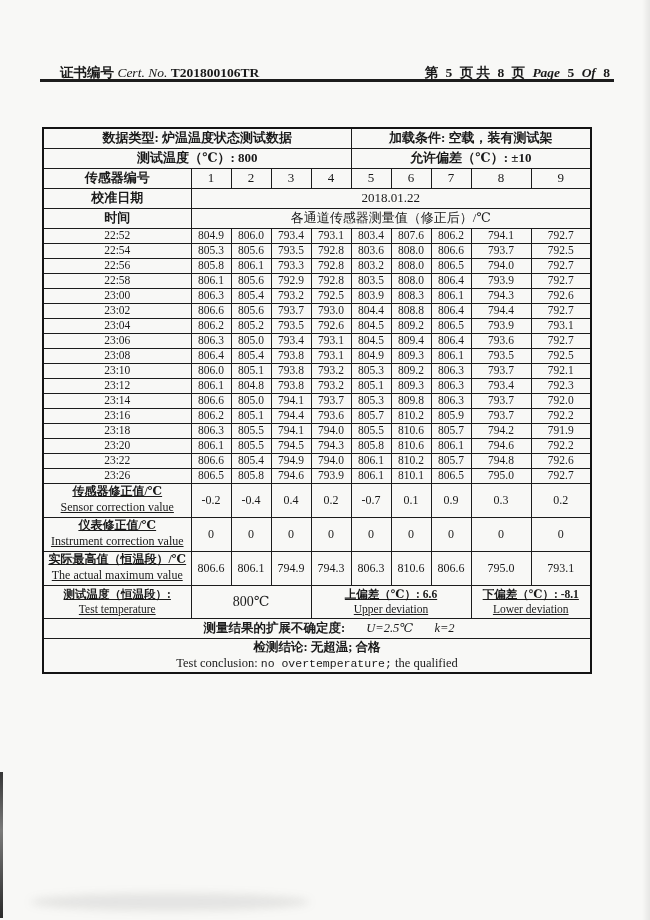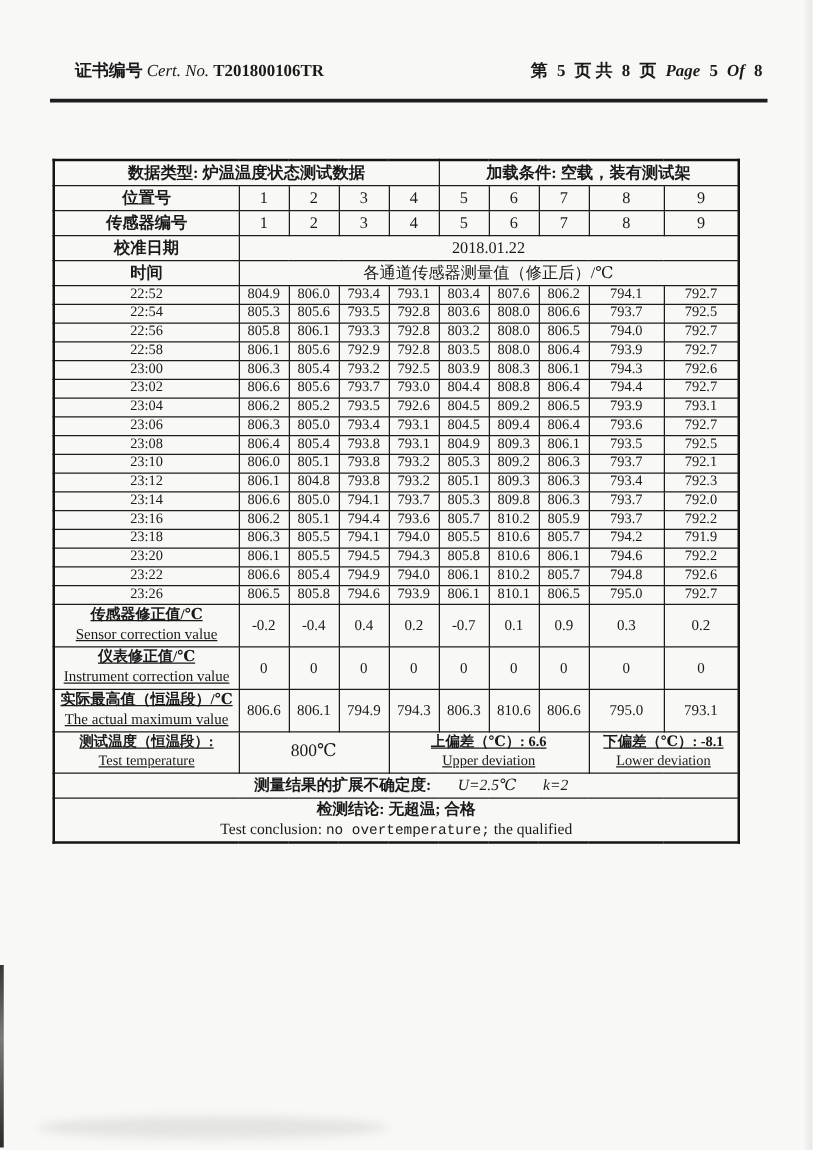--- a/index.html
+++ b/index.html
@@ -10,21 +10,21 @@
     color:#1a1a1a;
   }
   
   .edge-right{position:absolute;top:0;right:0;width:8px;height:920px;
     background:linear-gradient(to right,rgba(0,0,0,0),rgba(0,0,0,0.07));}
   .edge-left-mark{position:absolute;left:0;top:772px;width:3px;height:146px;
     background:linear-gradient(to bottom,rgba(20,20,20,.85),rgba(20,20,20,.55) 40%,rgba(20,20,20,.9));}
   .smudge{position:absolute;left:30px;top:893px;width:280px;height:18px;border-radius:50%;
     background:rgba(90,90,90,0.12);filter:blur(4px);}
   
-  .hdr{position:absolute;top:48px;left:60px;right:40px;display:flex;justify-content:space-between;
+  .hdr{position:absolute;top:64px;left:60px;right:40px;display:flex;justify-content:space-between;
     font-size:13.5px;}
   .zh-b{font-weight:bold;}
   .it{font-style:italic;}
   .b{font-weight:bold;}
   .hdr-right span{margin-left:4px;}
   .rule{position:absolute;top:79px;left:40px;width:574px;height:3px;background:#1d1d1d;}
   
   .tblwrap{position:absolute;left:42px;top:127px;}
   table{border-collapse:collapse;table-layout:fixed;width:548px;}
   td{border:1.5px solid #1c1c1c;text-align:center;vertical-align:middle;padding:0;
@@ -88,32 +88,24 @@
         <col style="width:40px">
         <col style="width:40px">
     <col style="width:60px">
         <col style="width:60px">
   </colgroup>
   <tbody>
     <tr class="hrow">
       <td colspan="5">数据类型: 炉温温度状态测试数据</td>
       <td colspan="5">加载条件: 空载，装有测试架</td>
     </tr>
-    <tr class="nrow">
-      <td>位置号</td>
-    <td>1</td>
-          <td>2</td>
-          <td>3</td>
-          <td>4</td>
-          <td>5</td>
-          <td>6</td>
-          <td>7</td>
-          <td>8</td>
-          <td>9</td>
-        </tr>
+    <tr class="hrow">
+      <td colspan="5">测试温度（℃）: 800</td>
+      <td colspan="5">允许偏差（℃）: ±10</td>
+    </tr>
     <tr class="nrow">
       <td>传感器编号</td>
     <td>1</td>
           <td>2</td>
           <td>3</td>
           <td>4</td>
           <td>5</td>
           <td>6</td>
           <td>7</td>
           <td>8</td>

